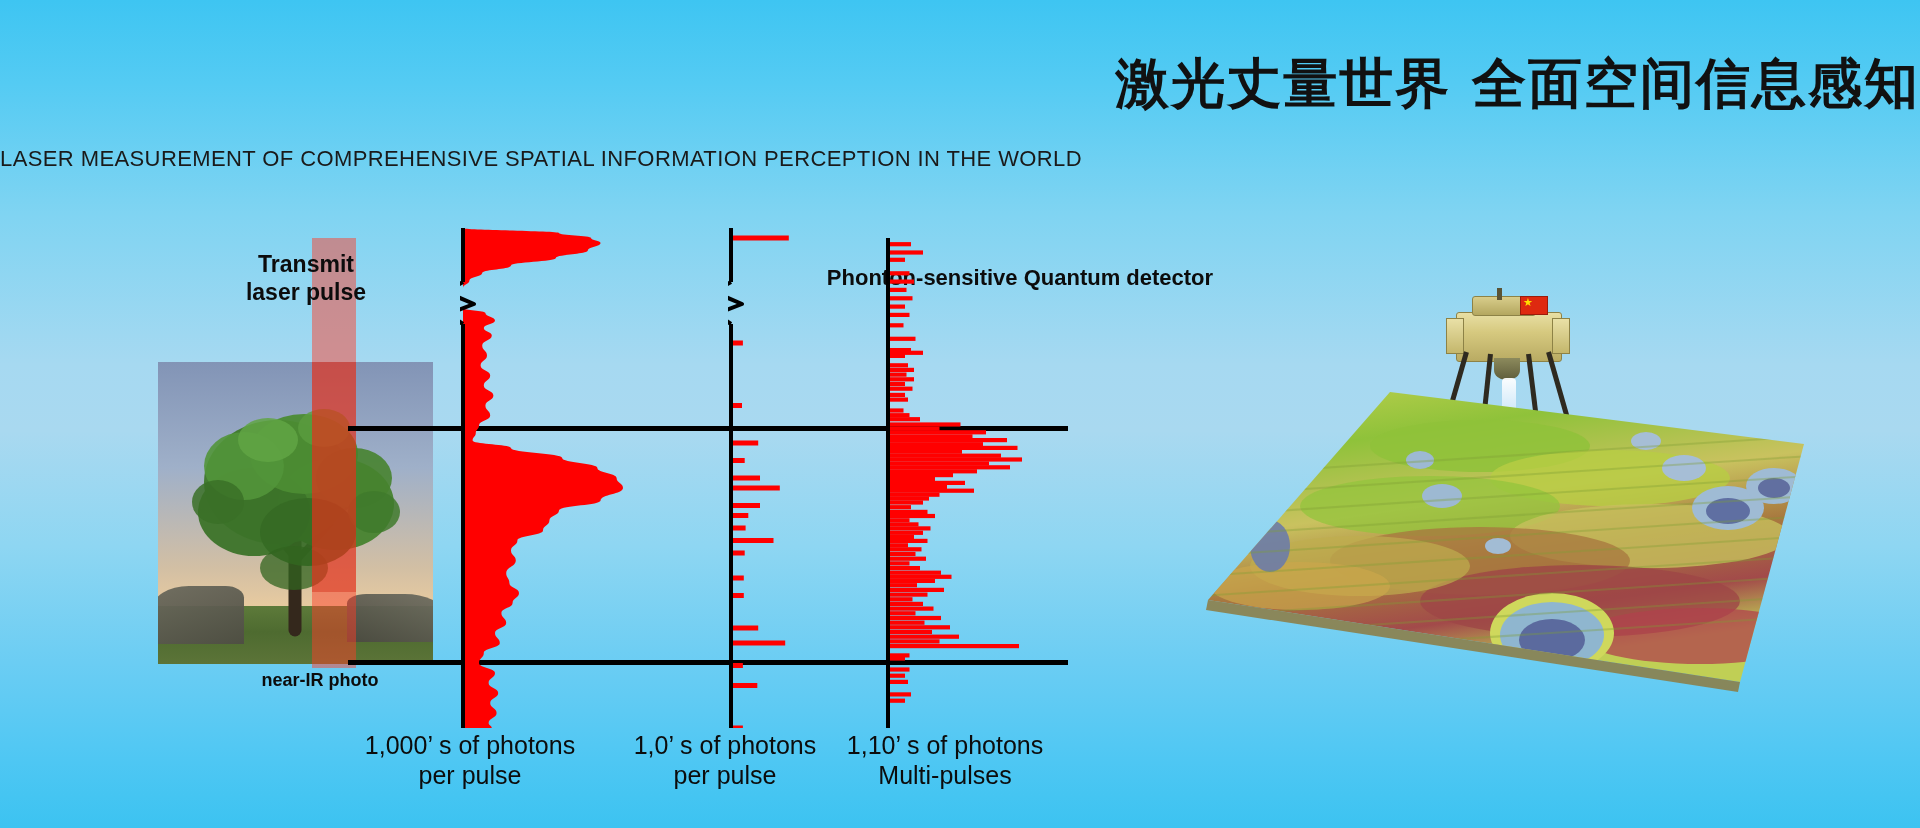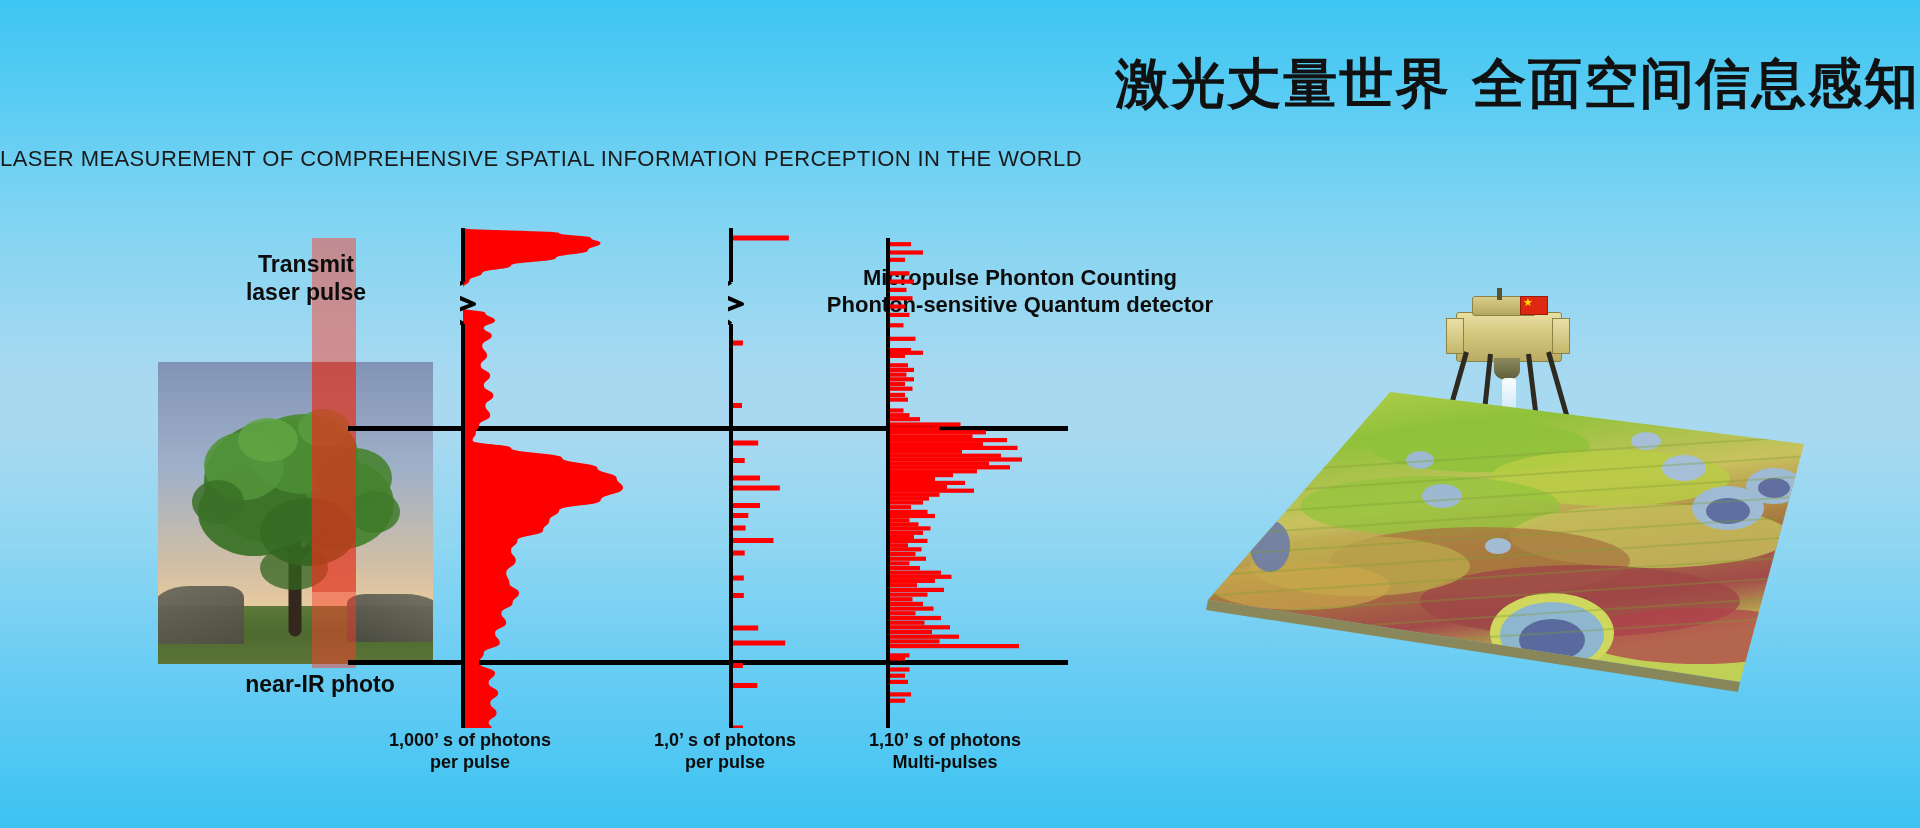--- a/index.html
+++ b/index.html
@@ -33,22 +33,22 @@
     position:absolute;left:0;right:0;top:146px;text-align:left;
     font-size:22px;color:#1a1a1a;letter-spacing:.4px;white-space:nowrap;
     font-family:"Liberation Sans",sans-serif;
   }
 
   
   .lbl{position:absolute;font-weight:bold;color:#0c0c0c;line-height:1.22;text-align:center;}
   #transmit-label{left:216px;top:216px;width:180px;font-size:23px;margin-top:34px;}
   #apd-label{left:470px;top:285px;width:280px;font-size:22px;}
   #micro-label{left:800px;top:265px;width:440px;font-size:22px;}
-  #nearir-label{left:200px;top:670px;width:240px;font-size:23px;}
-  .foot{position:absolute;font-weight:bold;color:#0c0c0c;line-height:1.2;text-align:center;font-size:18px;}
+  #nearir-label{left:200px;top:670px;width:240px;font-size:18px;}
+  .foot{position:absolute;font-weight:normal;color:#0c0c0c;line-height:1.2;text-align:center;font-size:25px;}
   #foot-1{left:330px;top:730px;width:280px;}
   #foot-2{left:600px;top:730px;width:250px;}
   #foot-3{left:820px;top:730px;width:250px;}
 
   
   #photo{
     position:absolute;left:158px;top:362px;width:275px;height:302px;
     overflow:hidden;
     background:linear-gradient(180deg,#7e93b4 0%,#9aabc6 28%,#c9b39b 62%,#e6c79c 80%,#b8b077 100%);
   }
@@ -140,21 +140,20 @@
     <div class="hot"></div>
   </div>
 
   <div class="lbl" id="transmit-label">
     <div>Transmit</div>
     <div>laser pulse</div>
   </div>
 
 
   <div class="lbl" id="micro-label">
-    <div>Micropulse Phonton Counting</div>
     <div>Phonton-sensitive Quantum detector</div>
   </div>
 
   <div class="lbl" id="nearir-label">near-IR photo</div>
 
   <div class="foot" id="foot-1">
     <div>1,000’ s of photons</div>
     <div>per pulse</div>
   </div>
   <div class="foot" id="foot-2">

